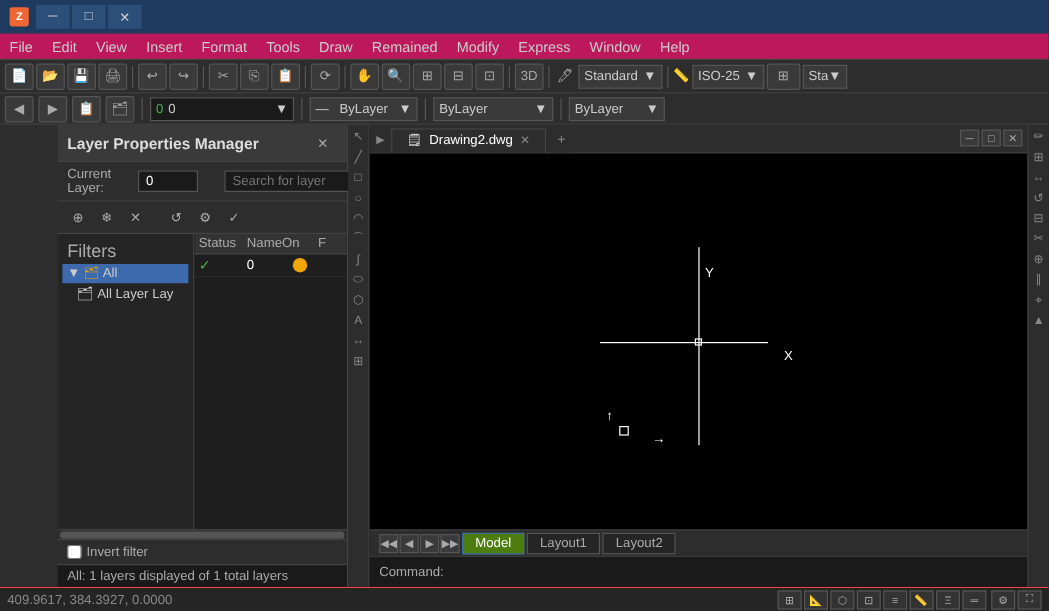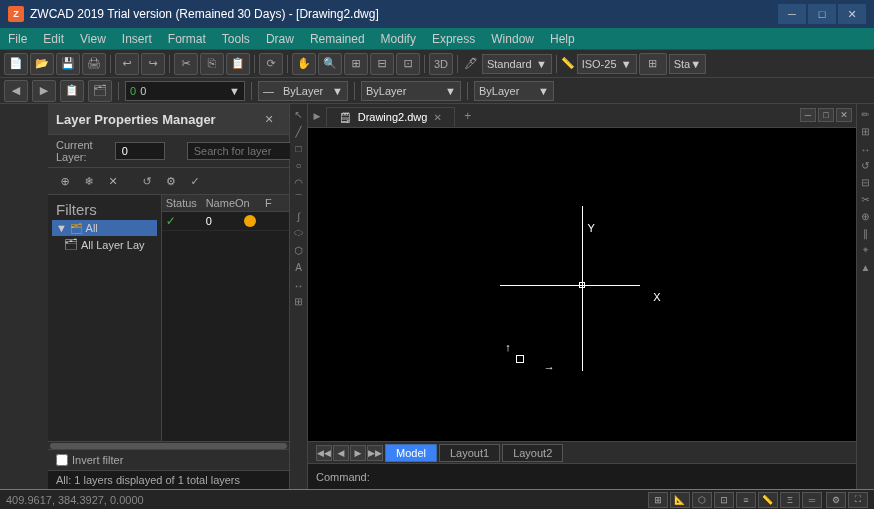--- a/index.html
+++ b/index.html
@@ -6,21 +6,21 @@
     body { width: 874px; height: 509px; overflow: hidden; background: #2b2b2b; font-family: 'Segoe UI', Arial, sans-serif; font-size: 12px; color: #ccc; }
 
     
     #titlebar { background: #1e3a5f; height: 28px; display: flex; align-items: center; padding: 0 8px; color: #fff; font-size: 12px; }
     #titlebar .logo { width: 16px; height: 16px; background: #e63; border-radius: 2px; margin-right: 6px; display: flex; align-items: center; justify-content: center; font-size: 9px; color: #fff; font-weight: bold; }
     #titlebar .title { flex: 1; }
     #titlebar .win-controls { display: flex; gap: 2px; }
     #titlebar .win-btn { width: 28px; height: 20px; background: #2c4f7a; border: none; color: #ccc; cursor: pointer; font-size: 11px; display: flex; align-items: center; justify-content: center; }
 
     
-    #menubar { background: #0f766e; height: 22px; display: flex; align-items: center; border-bottom: 1px solid #444; }
+    #menubar { background: #be185d; height: 22px; display: flex; align-items: center; border-bottom: 1px solid #444; }
     .menu-item { padding: 2px 8px; color: #ccc; cursor: pointer; font-size: 12px; height: 100%; display: flex; align-items: center; }
 
     
     .toolbar { background: #2d2d2d; height: 28px; display: flex; align-items: center; border-bottom: 1px solid #444; padding: 0 4px; gap: 2px; }
     .tb-btn { width: 24px; height: 22px; background: #3a3a3a; border: 1px solid #555; color: #aaa; cursor: pointer; display: flex; align-items: center; justify-content: center; font-size: 11px; border-radius: 2px; }
     .tb-sep { width: 1px; height: 18px; background: #555; margin: 0 2px; }
     .tb-dropdown { background: #3a3a3a; border: 1px solid #555; color: #ccc; height: 20px; font-size: 11px; padding: 0 4px; cursor: pointer; min-width: 80px; display: flex; align-items: center; justify-content: space-between; }
 
     
     .layer-toolbar { background: #2d2d2d; height: 26px; display: flex; align-items: center; border-bottom: 1px solid #444; padding: 0 4px; gap: 4px; }
@@ -89,21 +89,21 @@
     .axis-label { position: absolute; color: #fff; font-size: 11px; }
     .axis-y { top: 30%; left: 51%; }
     .axis-x { top: 52%; left: 63%; }
     .origin-box { position: absolute; bottom: 25%; left: 38%; width: 8px; height: 8px; border: 1px solid #fff; }
     .ctl-btn { width: 16px; height: 14px; background: #3a3a3a; border: 1px solid #555; color: #aaa; font-size: 9px; cursor: pointer; display: flex; align-items: center; justify-content: center; }
 
     
     #model-tabs { background: #2d2d2d; height: 22px; display: flex; align-items: center; border-top: 1px solid #444; padding-left: 8px; gap: 2px; }
     .nav-btn { width: 16px; height: 16px; background: #3a3a3a; border: 1px solid #555; color: #aaa; font-size: 9px; cursor: pointer; display: flex; align-items: center; justify-content: center; }
     .model-tab { padding: 2px 10px; font-size: 11px; color: #aaa; cursor: pointer; border: 1px solid #555; background: #252525; height: 18px; display: flex; align-items: center; }
-    .model-tab.active { background: #3b82f6; color: #fff; border-color: #3d6aad; }
+    .model-tab.active { background: #4d7c0f; color: #fff; border-color: #3d6aad; }
 
     
     #cmd-line { background: #1a1a1a; height: 26px; display: flex; align-items: center; padding: 0 8px; border-top: 1px solid #444; }
     #cmd-line label { color: #aaa; font-size: 11px; margin-right: 8px; }
     #cmd-input { background: transparent; border: none; color: #fff; font-size: 11px; outline: none; flex: 1; }
 
     
     #right-tools { width: 18px; background: #2d2d2d; border-left: 1px solid #444; display: flex; flex-direction: column; align-items: center; padding: 2px 0; gap: 1px; }
 
     
@@ -114,21 +114,20 @@
     .scroll-h { height: 8px; background: #2d2d2d; border-top: 1px solid #444; display: flex; align-items: center; }
     .scroll-thumb { flex: 1; height: 6px; background: #555; margin: 0 2px; border-radius: 3px; }
 
     .nav-arrows { display: flex; gap: 1px; align-items: center; }
   </style>
 </head>
 <body>
 
 <div id="titlebar">
   <div class="logo">Z</div>
-  <span class="title">ZWCAD 2019 Trial version (Remained 30 Days) - [Drawing2.dwg]</span>
   <div class="win-controls">
     <button class="win-btn">─</button>
     <button class="win-btn">□</button>
     <button class="win-btn">✕</button>
   </div>
 </div>
 
 <div id="menubar">
   <div class="menu-item">File</div>
   <div class="menu-item">Edit</div>

